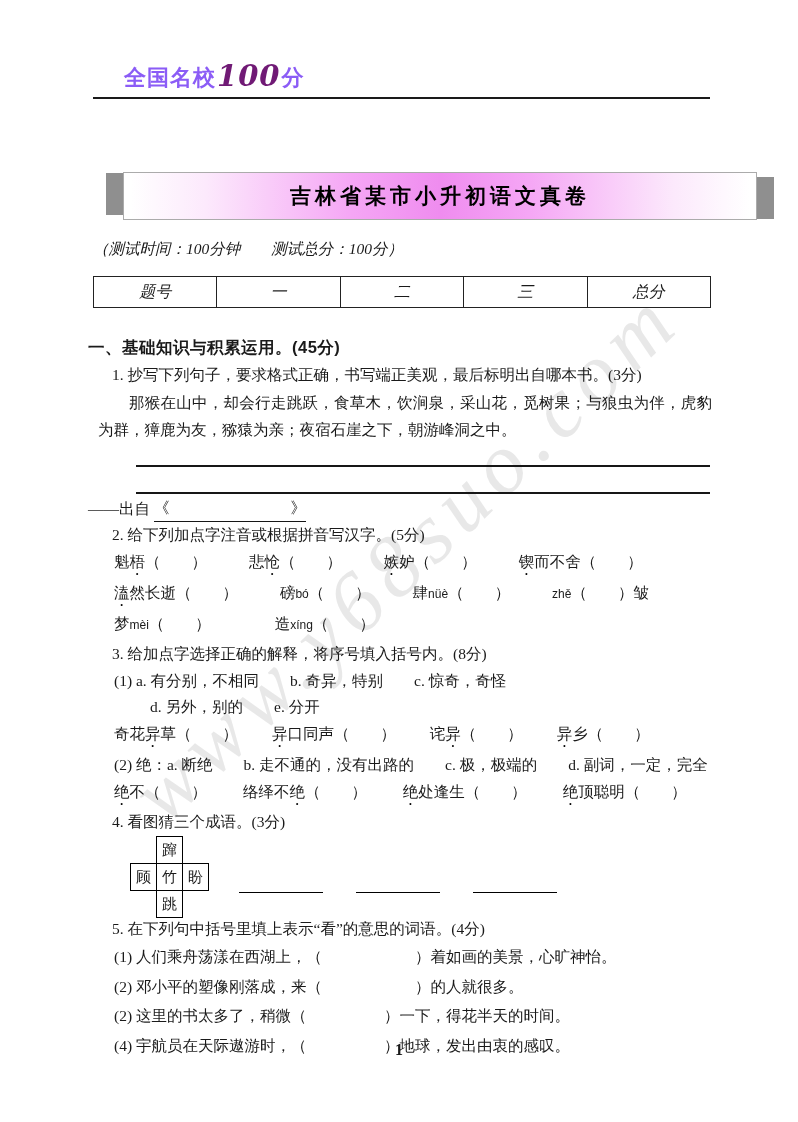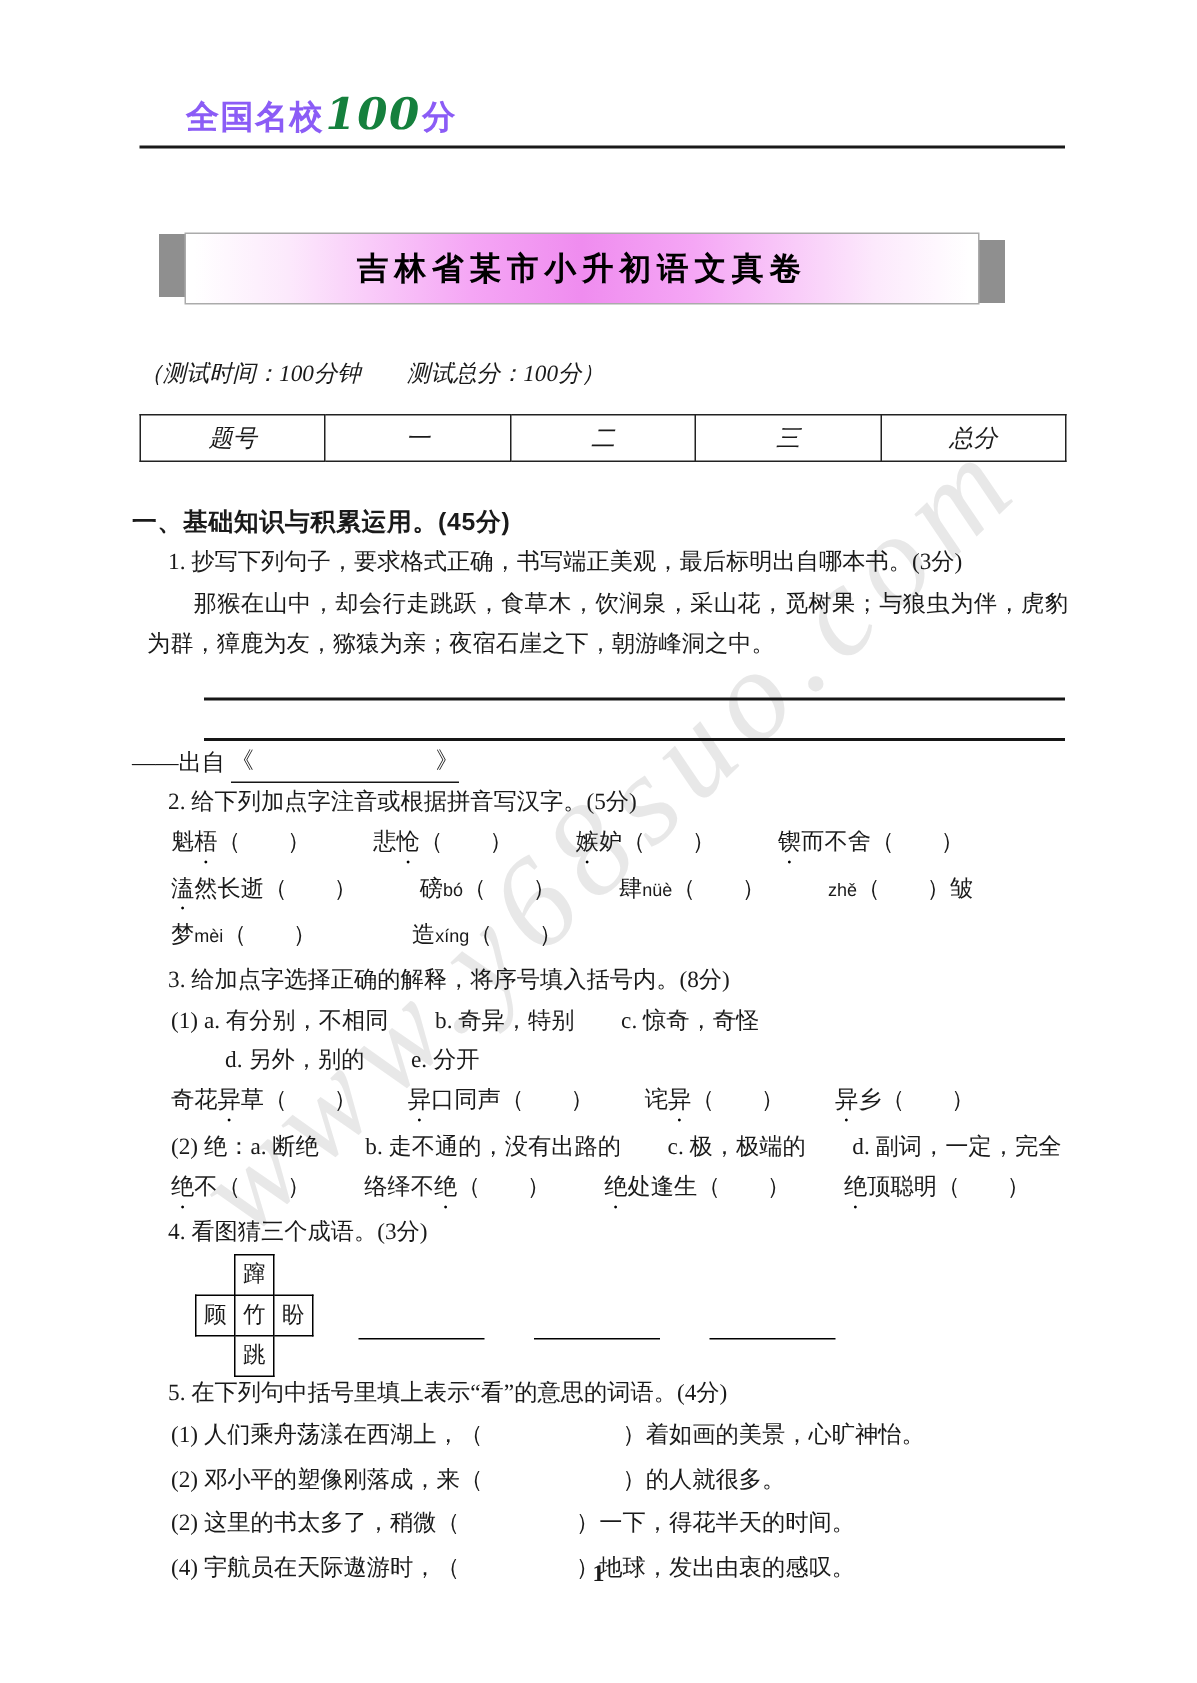--- a/index.html
+++ b/index.html
@@ -9,26 +9,26 @@
 
   
   .watermark{position:absolute;left:-55px;top:505px;width:920px;z-index:0;
     transform:rotate(-44deg);transform-origin:center;
     font:italic 86px "Liberation Serif",serif;color:#c9c9c9;opacity:.42;
     letter-spacing:9px;white-space:nowrap;text-align:center;}
 
   
   .logo{position:absolute;left:124px;top:58px;white-space:nowrap;}
   .logo .txt{font:bold 22px "Liberation Sans",sans-serif;color:#8b5cf6;letter-spacing:1px;}
-  .logo .num{font:bold italic 29px "DejaVu Serif",serif;color:#15803d;letter-spacing:1px;
+  .logo .num{font:bold italic 29px "DejaVu Serif",serif;color:#701a75;letter-spacing:1px;
              position:relative;top:1px;margin:0 1px;}
   .toprule{position:absolute;left:93px;top:97px;width:617px;border-top:2px solid #1a1a1a;}
 
   
-  .banner{position:absolute;left:106px;top:153px;width:564px;height:52px;}
+  .banner{position:absolute;left:106px;top:170px;width:668px;height:52px;}
   .cap{position:absolute;width:25px;height:42px;background:#8f8f8f;}
   .cap-l{left:0;top:3px;}
   .cap-r{right:0;top:7px;}
   .bar{position:absolute;left:17px;right:17px;top:2px;height:46px;border:1px solid #ababab;
     background:linear-gradient(90deg,#ffffff 1%,#fce9fc 13%,#f5a6f5 36%,#ef8cef 50%,#f5a6f5 64%,#fce9fc 87%,#ffffff 99%);
     display:flex;align-items:center;justify-content:center;
     font:bold 21px "Liberation Sans",sans-serif;letter-spacing:4px;color:#000;}
 
   
   .meta{position:absolute;left:93px;top:239px;width:617px;text-align:left;

